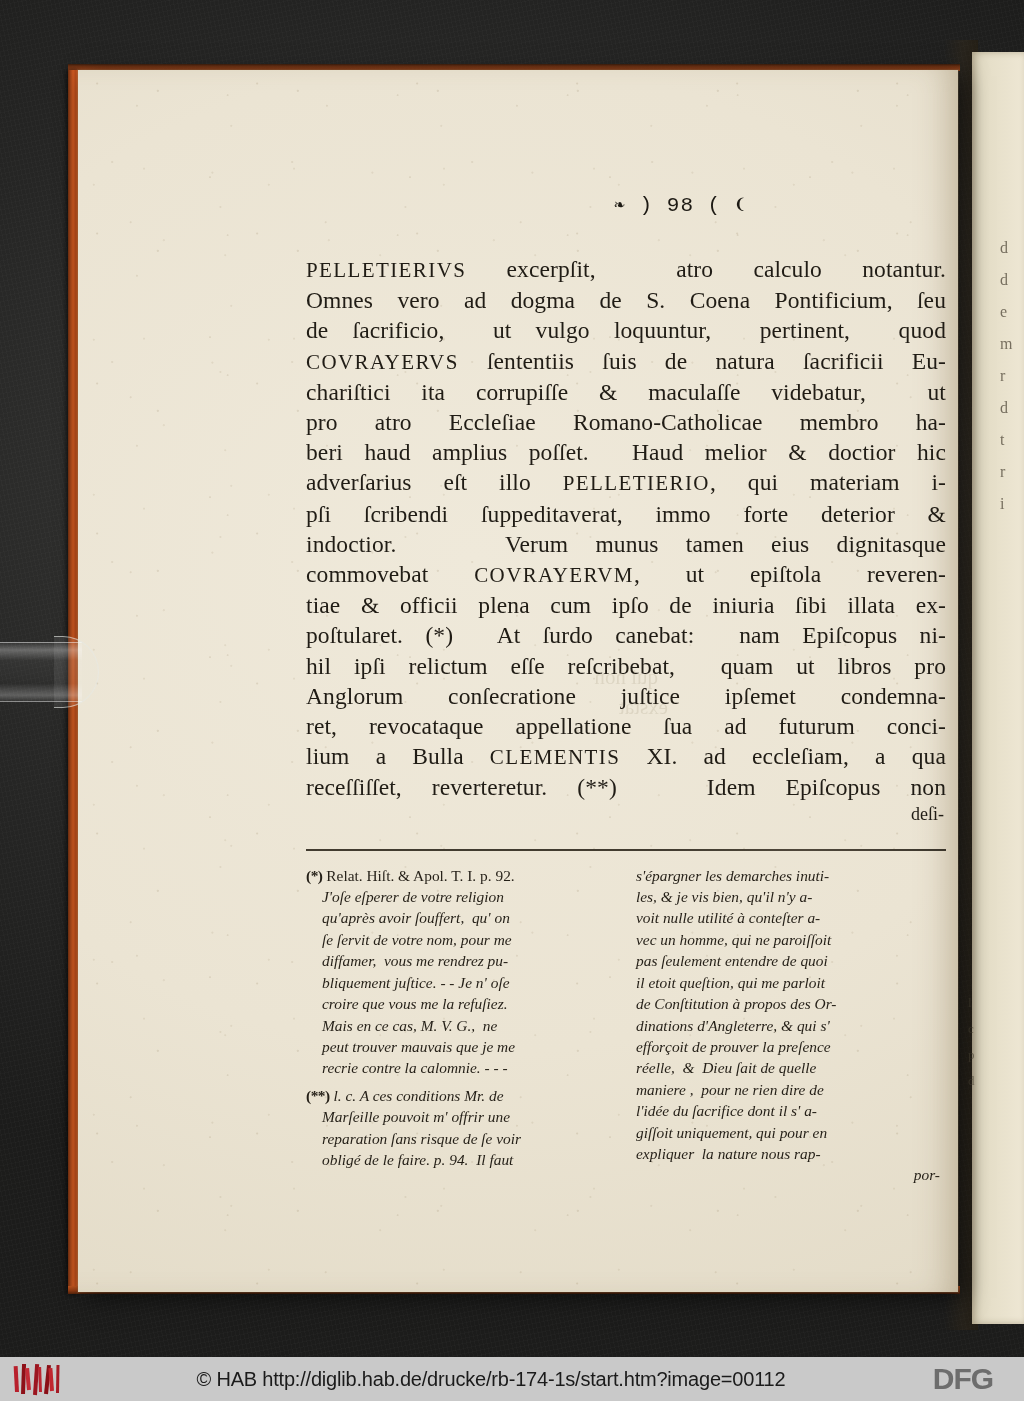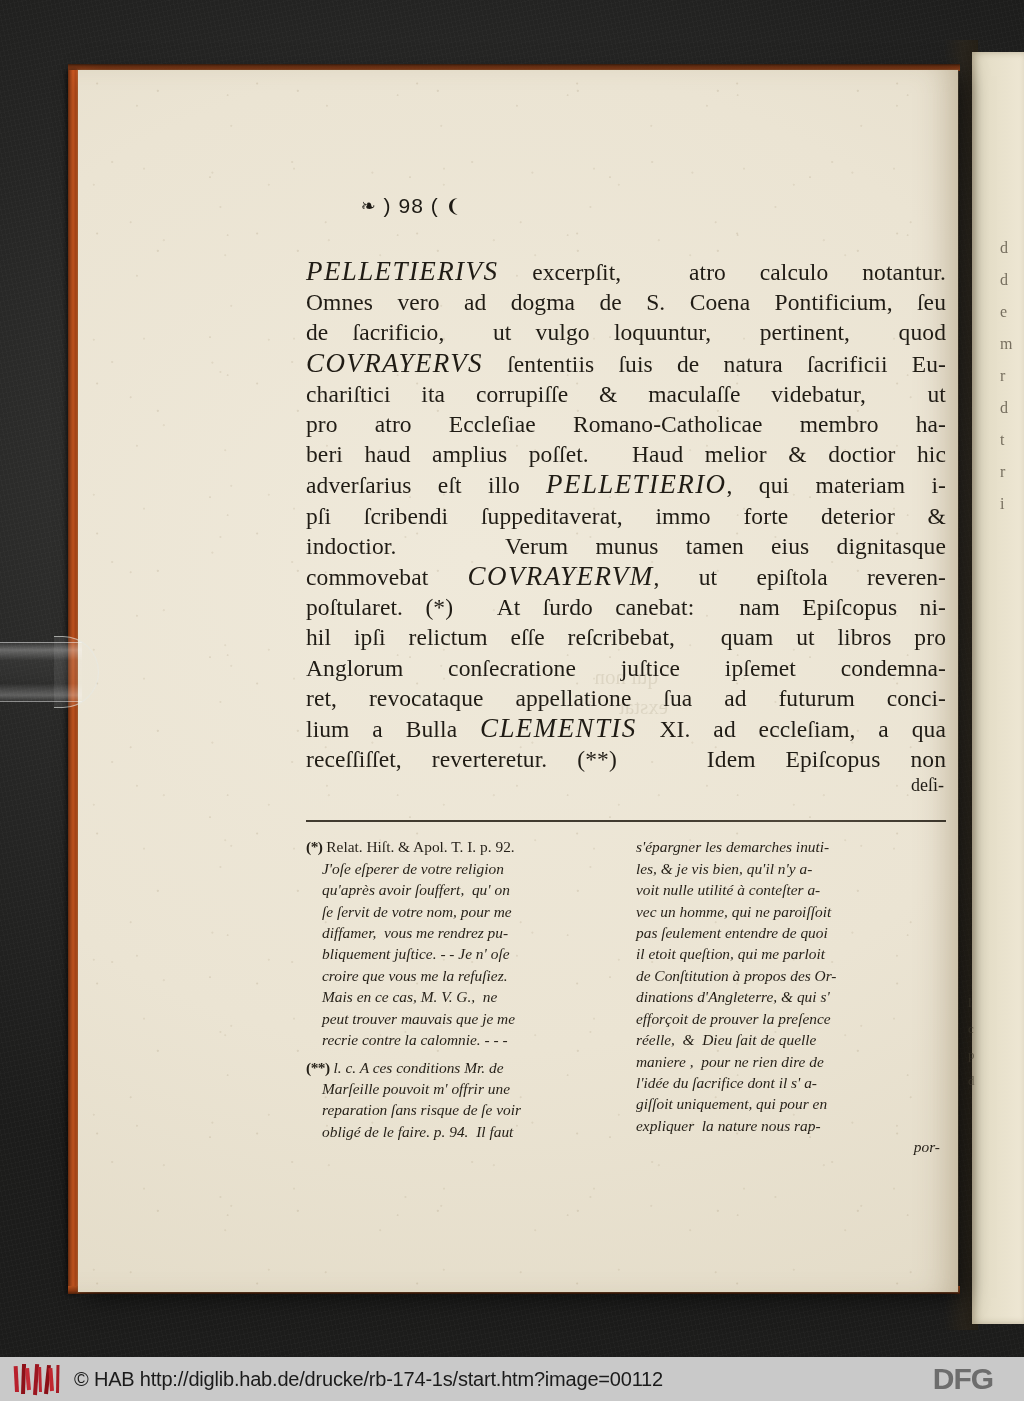--- a/index.html
+++ b/index.html
@@ -186,27 +186,27 @@
   }
 
   
   #text-block {
     position: absolute;
     left: 228px;
     top: 100px;
     width: 640px;
   }
   .running-head {
-    text-align: left;
+    text-align: center;
     font-size: 21px;
     letter-spacing: 1px;
     color: #1d1a14;
     margin-bottom: 14px;
     white-space: pre;
-    font-family: Liberation Sans, sans-serif;
+    font-family: Liberation Mono, monospace;
   }
   .fleuron {
     font-size: 18px;
     color: #1d1a14;
     vertical-align: 1px;
   }
 
   .body-text {
     font-size: 23.5px;
     line-height: 30.2px;
@@ -215,23 +215,22 @@
     text-align-last: justify;
     letter-spacing: 0.1px;
     word-spacing: 0.5px;
   }
   .body-text .line {
     display: block;
     white-space: pre;
   }
   .sc {
     font-variant: small-caps;
-    font-size: 27px;
+    font-size: 21px;
     letter-spacing: 1.4px;
-    font-style: italic;
   }
 
   
   .j {
     display: block;
     text-align: justify;
     text-align-last: justify;
     white-space: normal;
   }
 
@@ -331,21 +330,21 @@
   #hab-logo i:nth-child(2){ height: 30px; background:#8e1018; transform: rotate(2deg); }
   #hab-logo i:nth-child(3){ height: 22px; background:#c42b36; transform: rotate(-5deg); }
   #hab-logo i:nth-child(4){ height: 31px; background:#9c1620; transform: rotate(4deg); }
   #hab-logo i:nth-child(5){ height: 25px; background:#bb2430; width:3px; transform: rotate(-2deg); }
   #hab-logo i:nth-child(6){ height: 29px; background:#8a0f17; transform: rotate(6deg); }
   #hab-logo i:nth-child(7){ height: 23px; background:#c0262f; transform: rotate(-4deg); }
   #hab-logo i:nth-child(8){ height: 28px; background:#a51a24; width:3px; transform: rotate(1deg); }
 
   #footer-credit {
     flex: 1;
-    text-align: left;
+    text-align: center;
     font-family: "Liberation Sans", sans-serif;
     font-size: 20px;
     color: #1b1b1b;
     letter-spacing: -0.2px;
     white-space: nowrap;
   }
   #dfg-logo {
     width: 110px;
     height: 29px;
     display: flex;
@@ -405,20 +404,21 @@
         <span class="line j">Omnes vero ad dogma de S. Coena Pontificium, ſeu</span>
         <span class="line j">de ſacrificio,  ut vulgo loquuntur,  pertinent,  quod</span>
         <span class="line j"><span class="sc">COVRAYERVS</span> ſententiis ſuis de natura ſacrificii Eu-</span>
         <span class="line j">chariſtici ita corrupiſſe &amp; maculaſſe videbatur,  ut</span>
         <span class="line j">pro atro Eccleſiae Romano-Catholicae membro ha-</span>
         <span class="line j">beri haud amplius poſſet.  Haud melior &amp; doctior hic</span>
         <span class="line j">adverſarius eſt illo <span class="sc">PELLETIERIO</span>, qui materiam i-</span>
         <span class="line j">pſi ſcribendi ſuppeditaverat, immo forte deterior &amp;</span>
         <span class="line j">indoctior.    Verum munus tamen eius dignitasque</span>
         <span class="line j">commovebat <span class="sc">COVRAYERVM</span>, ut epiſtola reveren-</span>
+        <span class="line j">tiae &amp; officii plena cum ipſo de iniuria ſibi illata ex-</span>
         <span class="line j">poſtularet. (*)  At ſurdo canebat:  nam Epiſcopus ni-</span>
         <span class="line j">hil ipſi relictum eſſe reſcribebat,  quam ut libros pro</span>
         <span class="line j">Anglorum conſecratione juſtice ipſemet condemna-</span>
         <span class="line j">ret, revocataque appellatione ſua ad futurum conci-</span>
         <span class="line j">lium a Bulla <span class="sc">CLEMENTIS</span> XI. ad eccleſiam, a qua</span>
         <span class="line j">receſſiſſet, reverteretur. (**)   Idem Epiſcopus non</span>
       </div>
 
       <div id="catchword">deſi-</div>
 

